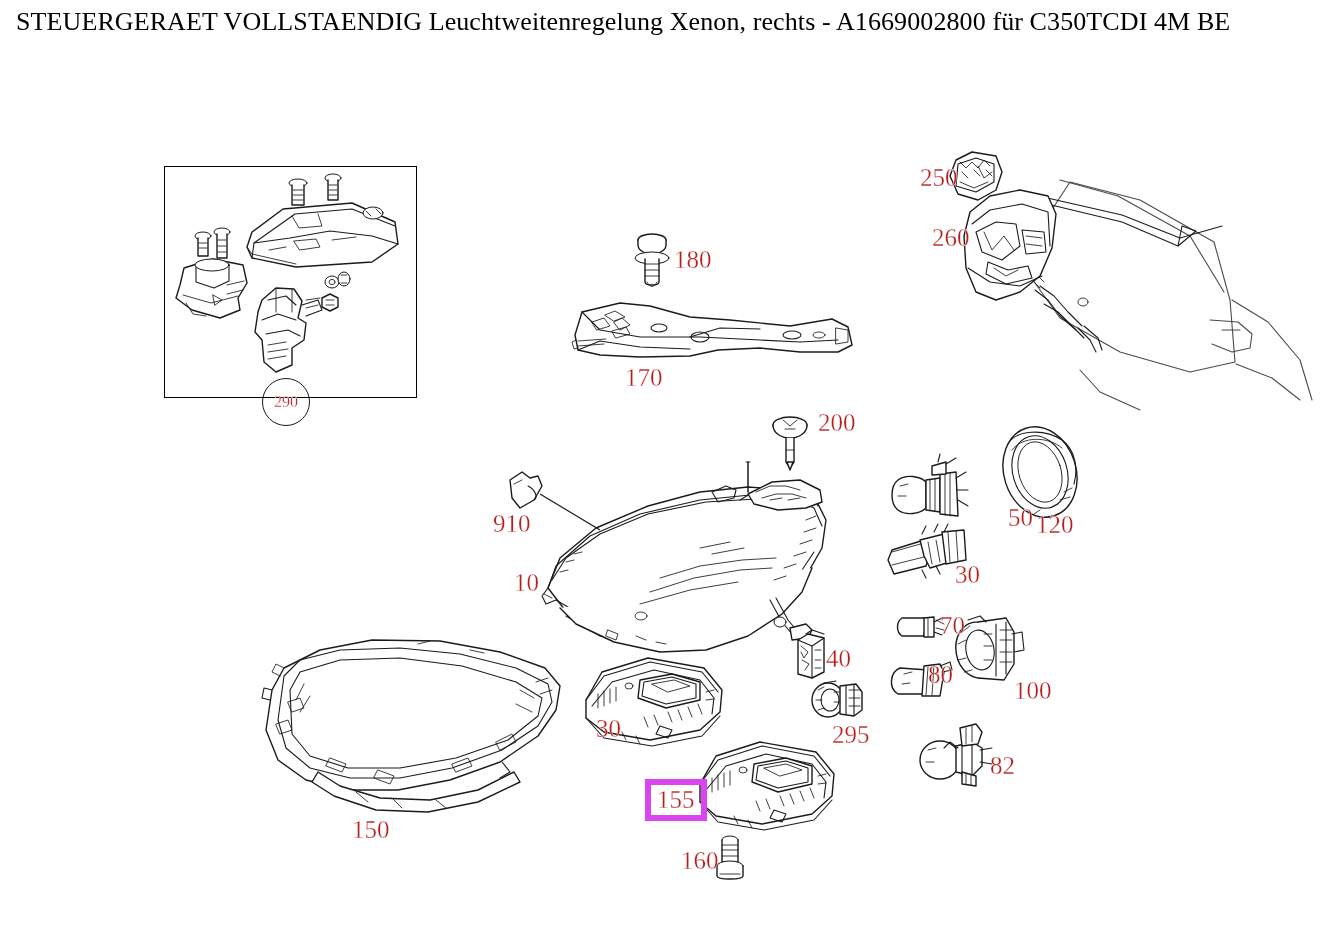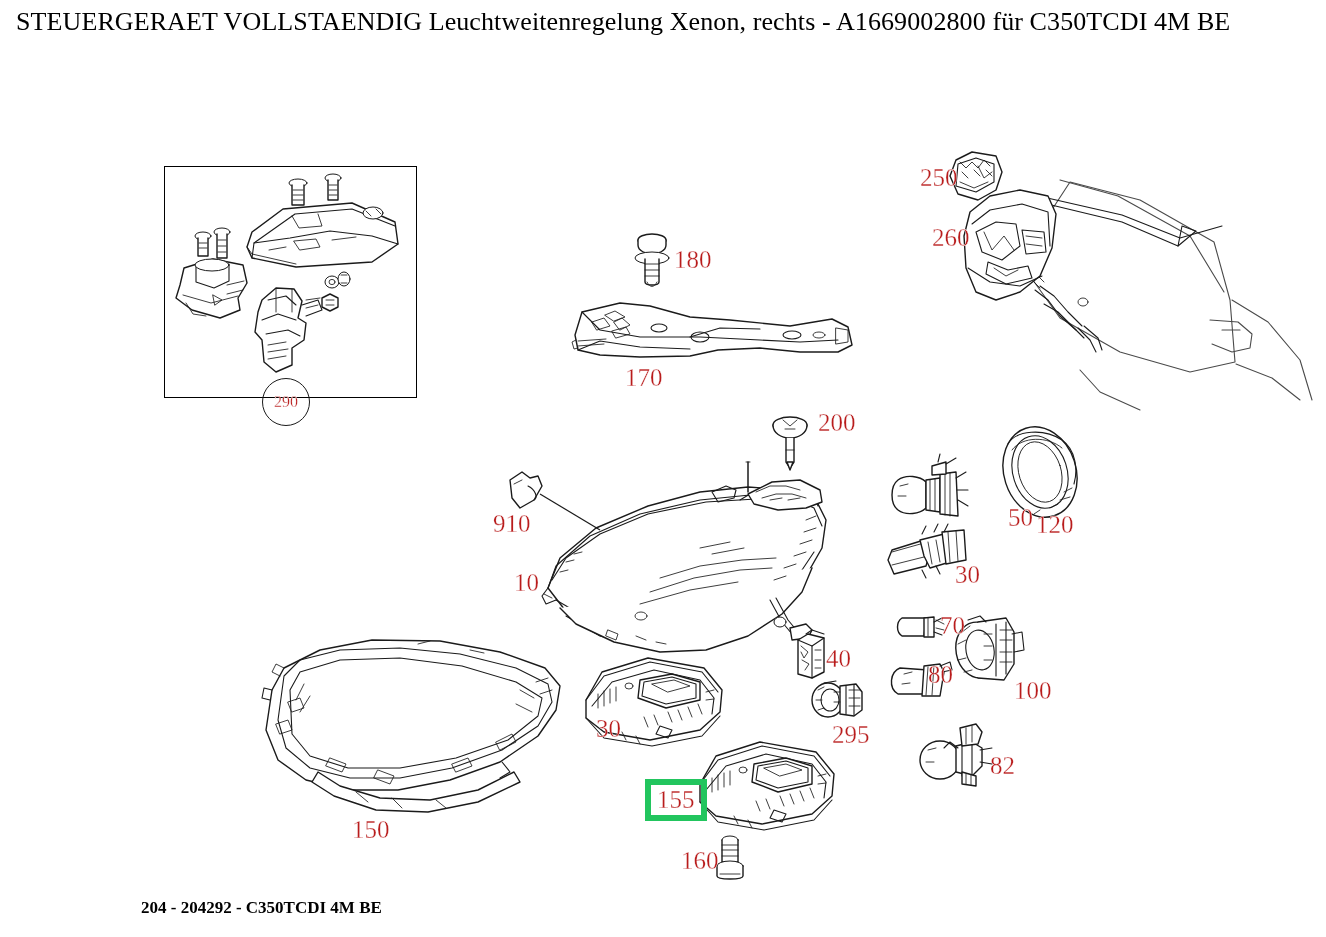--- a/index.html
+++ b/index.html
@@ -54,21 +54,21 @@
     position: absolute;
     font-family: "Liberation Serif", "DejaVu Serif", serif;
     font-size: 25px;
     line-height: 25px;
     color: #b91c1c;
     white-space: nowrap;
     -webkit-text-stroke: 0.3px #ffffff;
   }
   
   .callout.highlight {
-    border: 6px solid #22c55e;
+    border: 6px solid #d946ef;
     padding: 2px 6px 3px 6px;
     background: transparent;
     line-height: 25px;
   }
   
   .callout.circled {
     width: 46px;
     height: 46px;
     border: 1.6px solid #1b1b1b;
     border-radius: 50%;
@@ -495,15 +495,14 @@
   <div class="callout" style="left:928px; top:662px;">80</div>
   <div class="callout" style="left:1014px; top:678px;">100</div>
   <div class="callout" style="left:990px; top:753px;">82</div>
   <div class="callout" style="left:826px; top:646px;text-decoration:underline;">40</div>
   <div class="callout" style="left:832px; top:722px;">295</div>
   <div class="callout" style="left:596px; top:716px;">30</div>
   <div class="callout" style="left:352px; top:789px;margin-top:28px;">150</div>
   <div class="callout highlight" style="left:645px; top:779px;">155</div>
   <div class="callout" style="left:681px; top:848px;">160</div>
 
-  <div class="footer-caption">204 - 204292 - C350TCDI 4M BE</div>
 
 </div>
 
 </body></html>

